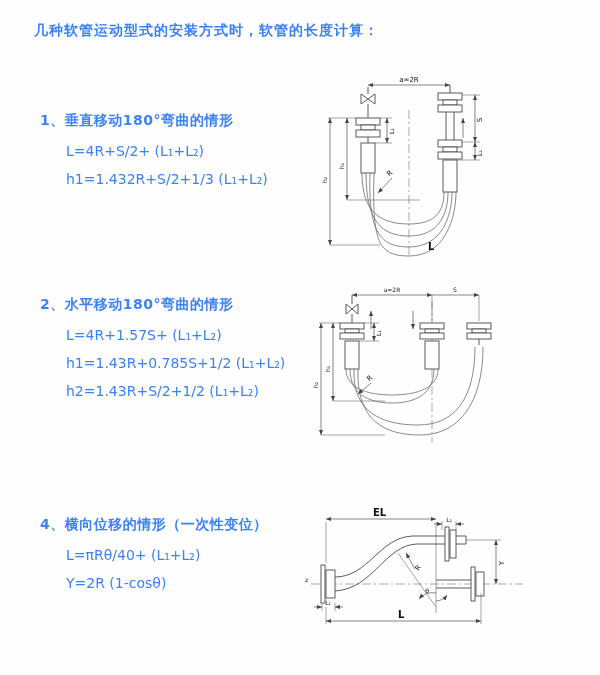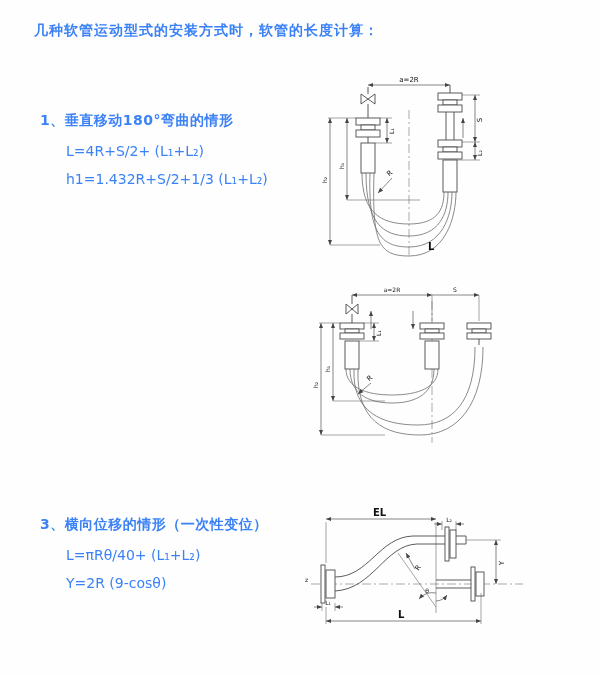--- a/index.html
+++ b/index.html
@@ -108,20 +108,26 @@
     <line class="thin" x1="57" y1="77" x2="74" y2="77"></line>
     <line class="dim" x1="69" y1="52" x2="69" y2="77" marker-start="url(#mA)" marker-end="url(#mA)"></line>
     <text class="lbl-s" transform="translate(76,65) rotate(-90)" text-anchor="middle">L₁</text>
 
     <line class="dim" x1="74" y1="112" x2="60" y2="127" marker-end="url(#mA)"></line>
     <text class="lbl-m" transform="translate(73,109) rotate(-40)" text-anchor="middle">R</text>
 
     <text class="lbl-l" x="110" y="184">L</text>
   </svg>
 
+  <div class="case" id="case2">
+    <div class="case-heading">2、水平移动180°弯曲的情形</div>
+    <div class="formula">L=4R+1.57S+ (L₁+L₂)</div>
+    <div class="formula">h1=1.43R+0.785S+1/2 (L₁+L₂)</div>
+    <div class="formula">h2=1.43R+S/2+1/2 (L₁+L₂)</div>
+  </div>
 
   <svg class="diagram" id="diag2" width="222" height="165" viewBox="0 0 222 165">
     <defs>
       <marker id="mB" viewBox="0 0 8 8" refX="7.5" refY="4" markerWidth="8" markerHeight="8" orient="auto-start-reverse">
         <path d="M0,1 L7.5,4 L0,7 z" fill="#444"></path>
       </marker>
       <pattern id="hB" width="3" height="3" patternUnits="userSpaceOnUse">
         <path d="M0,3 L3,0 M0,0 L3,3" stroke="#999" stroke-width="0.5"></path>
       </pattern>
     </defs>
@@ -173,23 +179,23 @@
     <line class="thin" x1="51" y1="40" x2="66" y2="40"></line>
     <line class="thin" x1="46" y1="58" x2="66" y2="58"></line>
     <line class="dim" x1="61" y1="40" x2="61" y2="58" marker-start="url(#mB)" marker-end="url(#mB)"></line>
     <text class="lbl-s" transform="translate(68,50) rotate(-90)" text-anchor="middle">L₁</text>
 
     <line class="dim" x1="58" y1="100" x2="45" y2="111" marker-end="url(#mB)"></line>
     <text class="lbl-m" transform="translate(58,97) rotate(-40)" text-anchor="middle">R</text>
   </svg>
 
   <div class="case" id="case3">
-    <div class="case-heading">3、横向位移的情形（一次性变位）</div>
+    <div class="case-heading">4、横向位移的情形（一次性变位）</div>
     <div class="formula">L=πRθ/40+ (L₁+L₂)</div>
-    <div class="formula">Y=2R (9-cosθ)</div>
+    <div class="formula">Y=2R (1-cosθ)</div>
   </div>
 
   <svg class="diagram" id="diag3" width="242" height="148" viewBox="0 0 242 148">
     <defs>
       <marker id="mC" viewBox="0 0 8 8" refX="7.5" refY="4" markerWidth="8" markerHeight="8" orient="auto-start-reverse">
         <path d="M0,1 L7.5,4 L0,7 z" fill="#444"></path>
       </marker>
     </defs>
 
     <line class="cl" x1="8" y1="81" x2="220" y2="81"></line>

